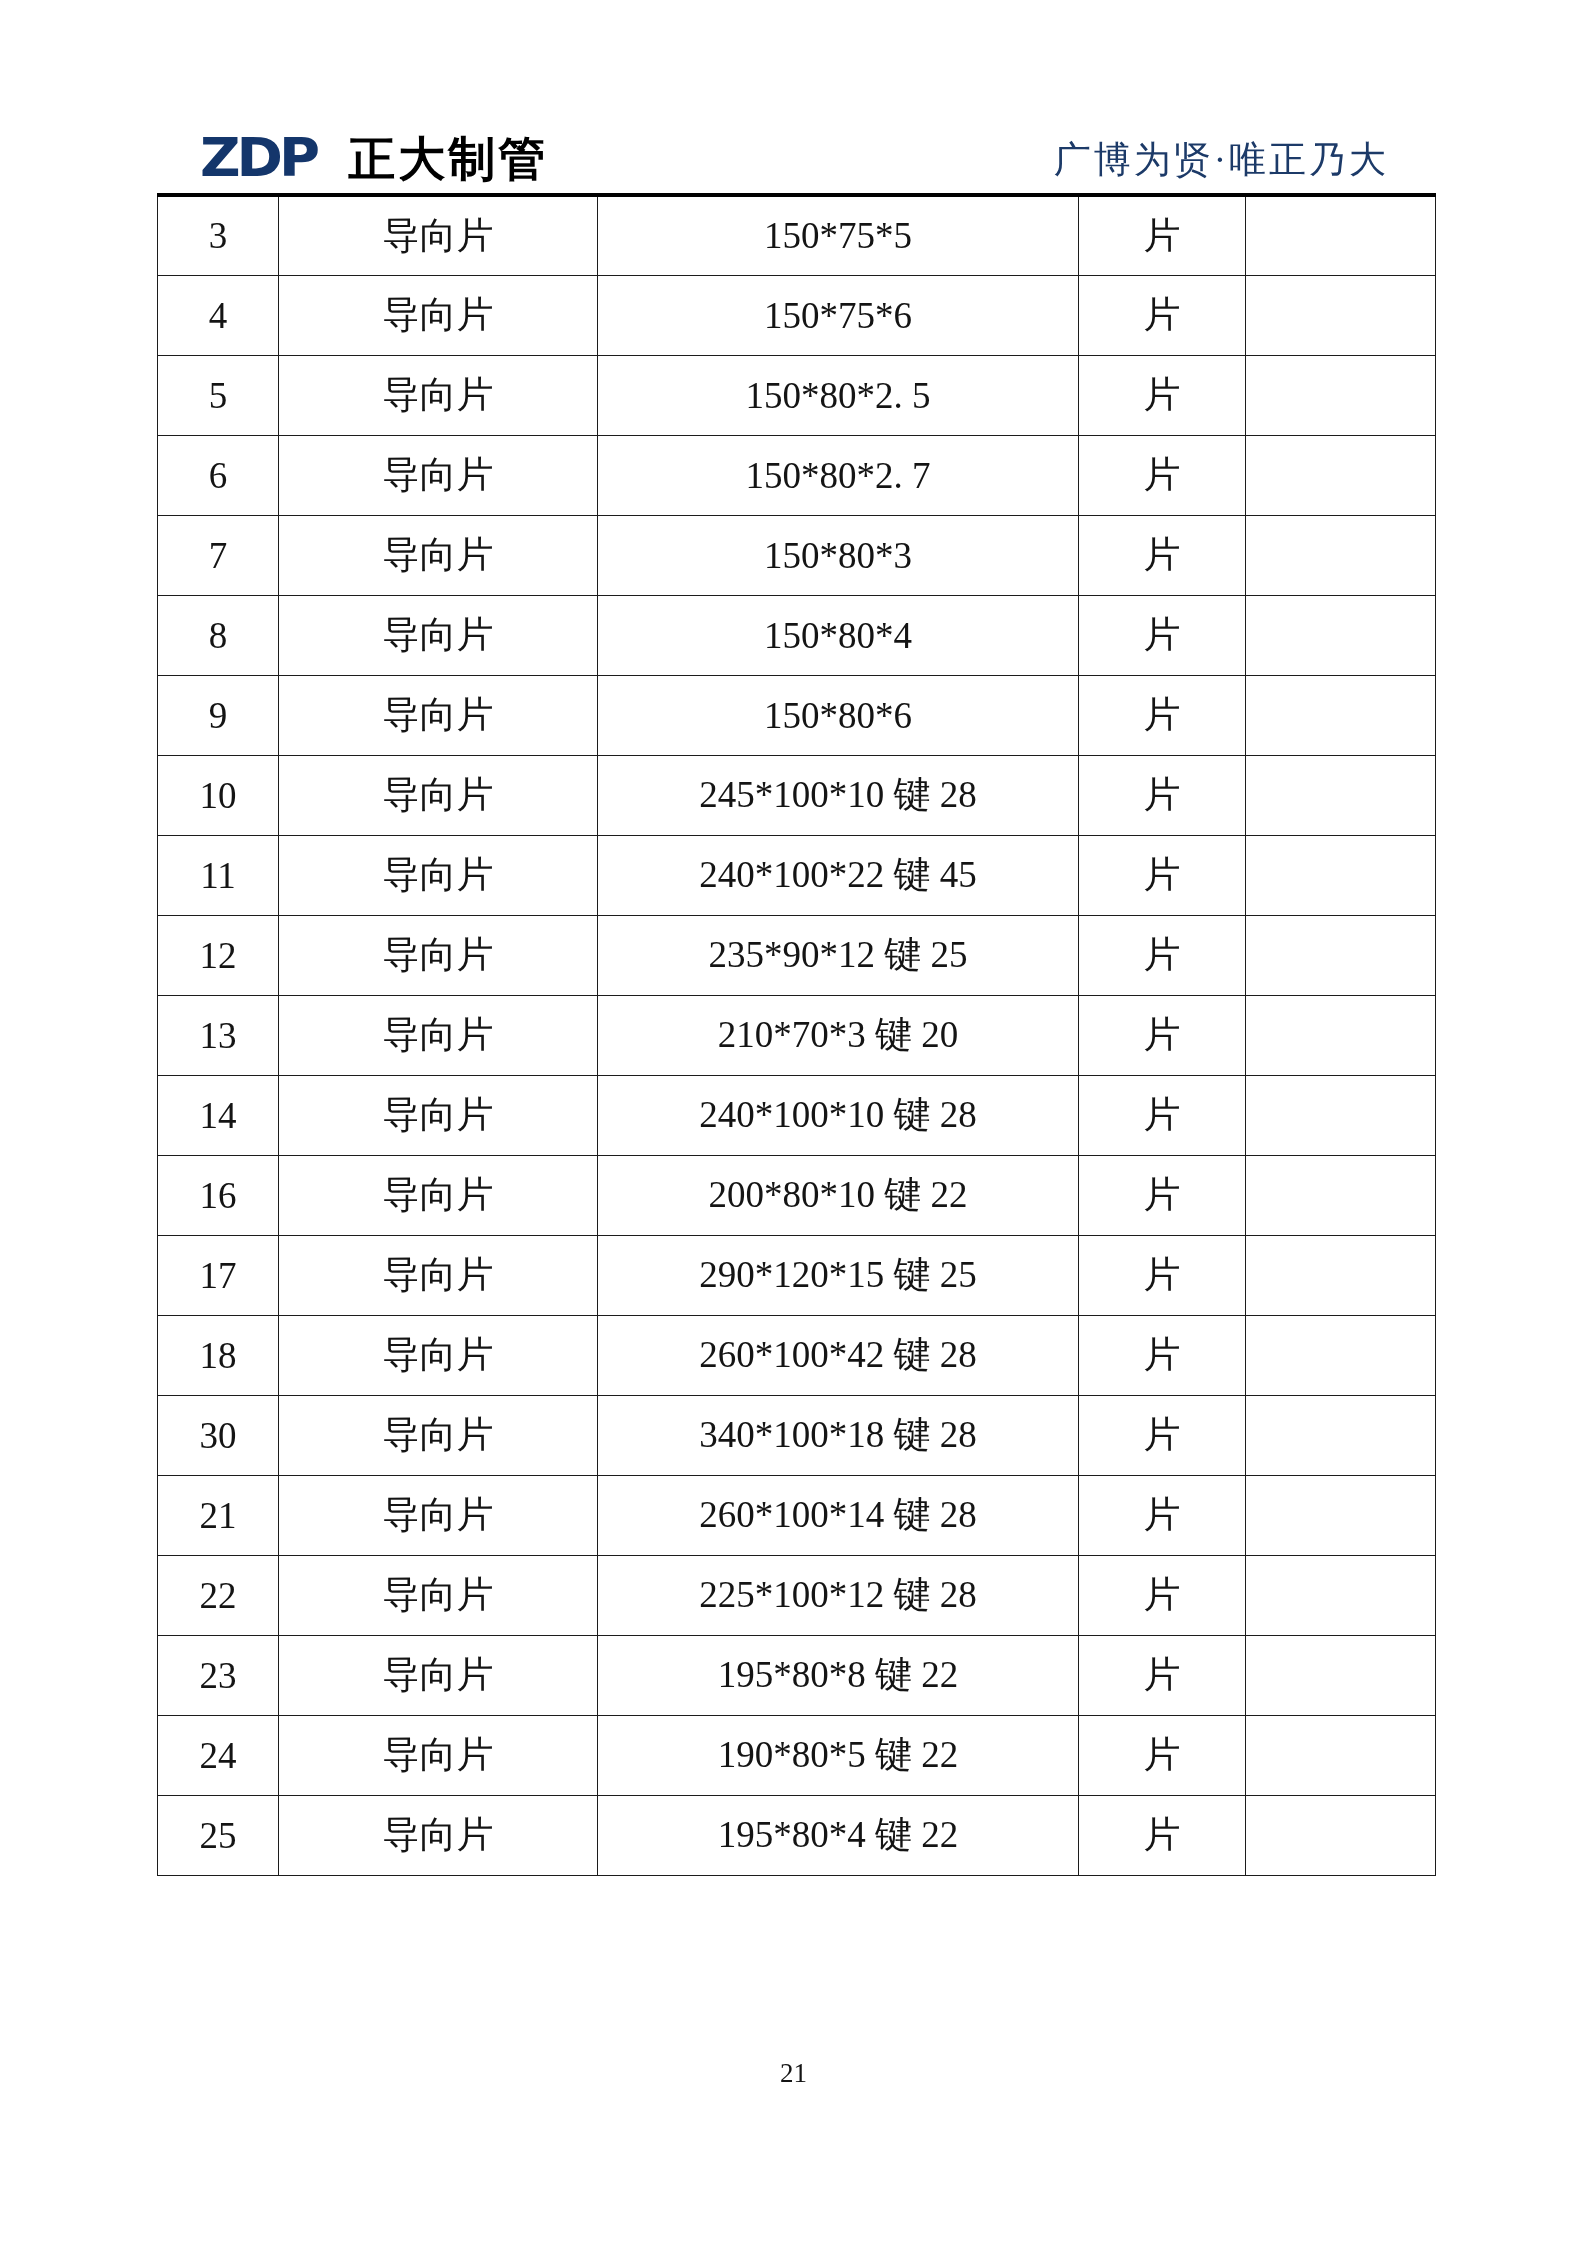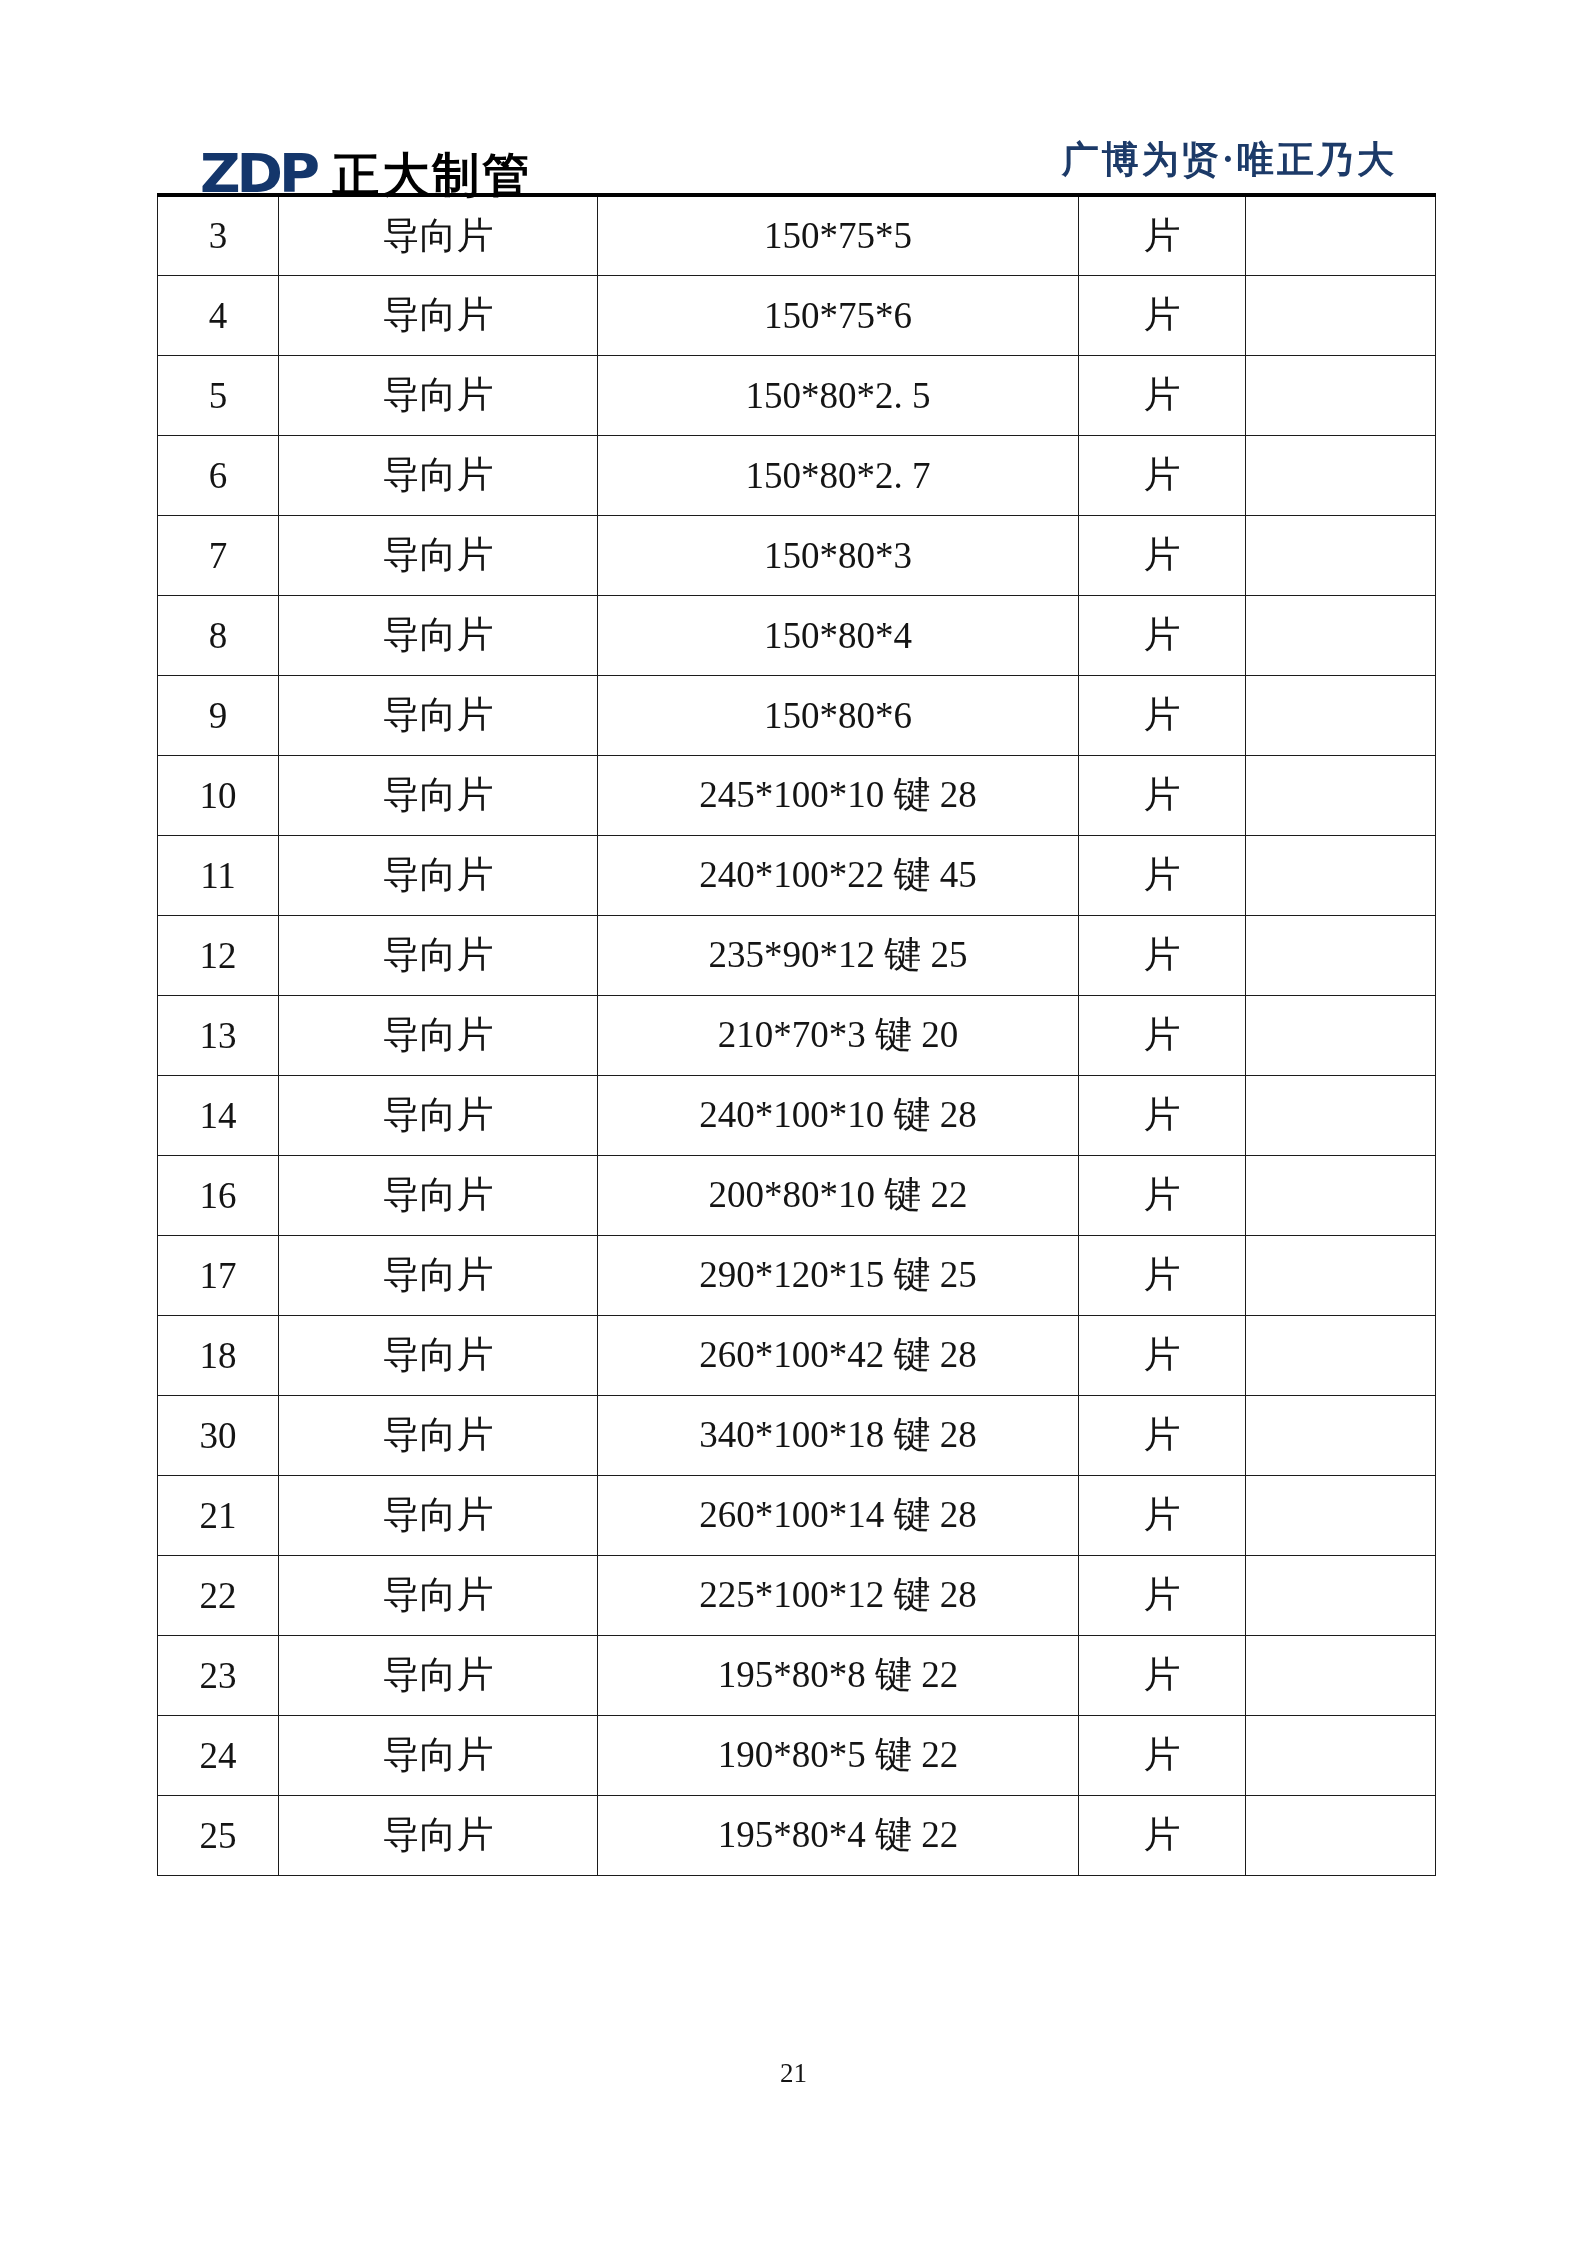--- a/index.html
+++ b/index.html
@@ -13,23 +13,22 @@
     overflow: hidden;
   }
 
   
   .header-logo {
     position: absolute;
     left: 200px;
     top: 130px;
     display: flex;
     align-items: center;
-    gap: 16px;
+    gap: 32px;
     white-space: nowrap;
-    margin-top: 16px;
   }
   .logo-zdp {
     font-family: "DejaVu Sans", "Liberation Sans", sans-serif;
     font-weight: 900;
     font-size: 56px;
     line-height: 1;
     letter-spacing: -4px;
     color: #14366b;
     transform: scaleY(0.95);
   }
@@ -37,23 +36,23 @@
     font-family: "DejaVu Sans", "Liberation Sans", sans-serif;
     font-weight: 900;
     font-size: 47px;
     line-height: 1;
     letter-spacing: 3px;
     color: #000000;
   }
   .header-slogan {
     position: absolute;
     top: 141px;
-    right: 190px;
+    right: 198px;
     font-family: "Liberation Serif", "DejaVu Serif", serif;
-    font-weight: 700;
+    font-weight: 400;
     font-size: 37px;
     line-height: 1;
     letter-spacing: 3px;
     color: #1c3a68;
     white-space: nowrap;
   }
 
   
   table.spec-table {
     position: absolute;

